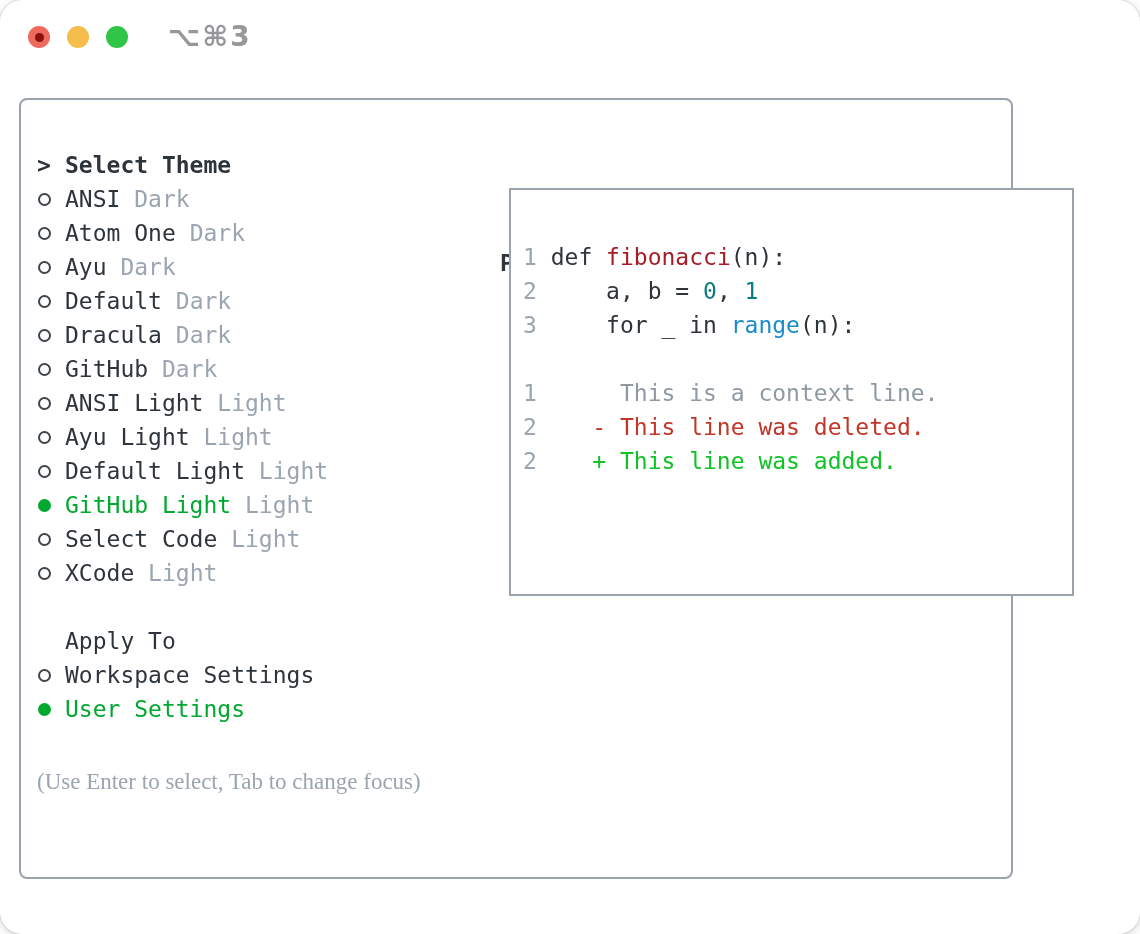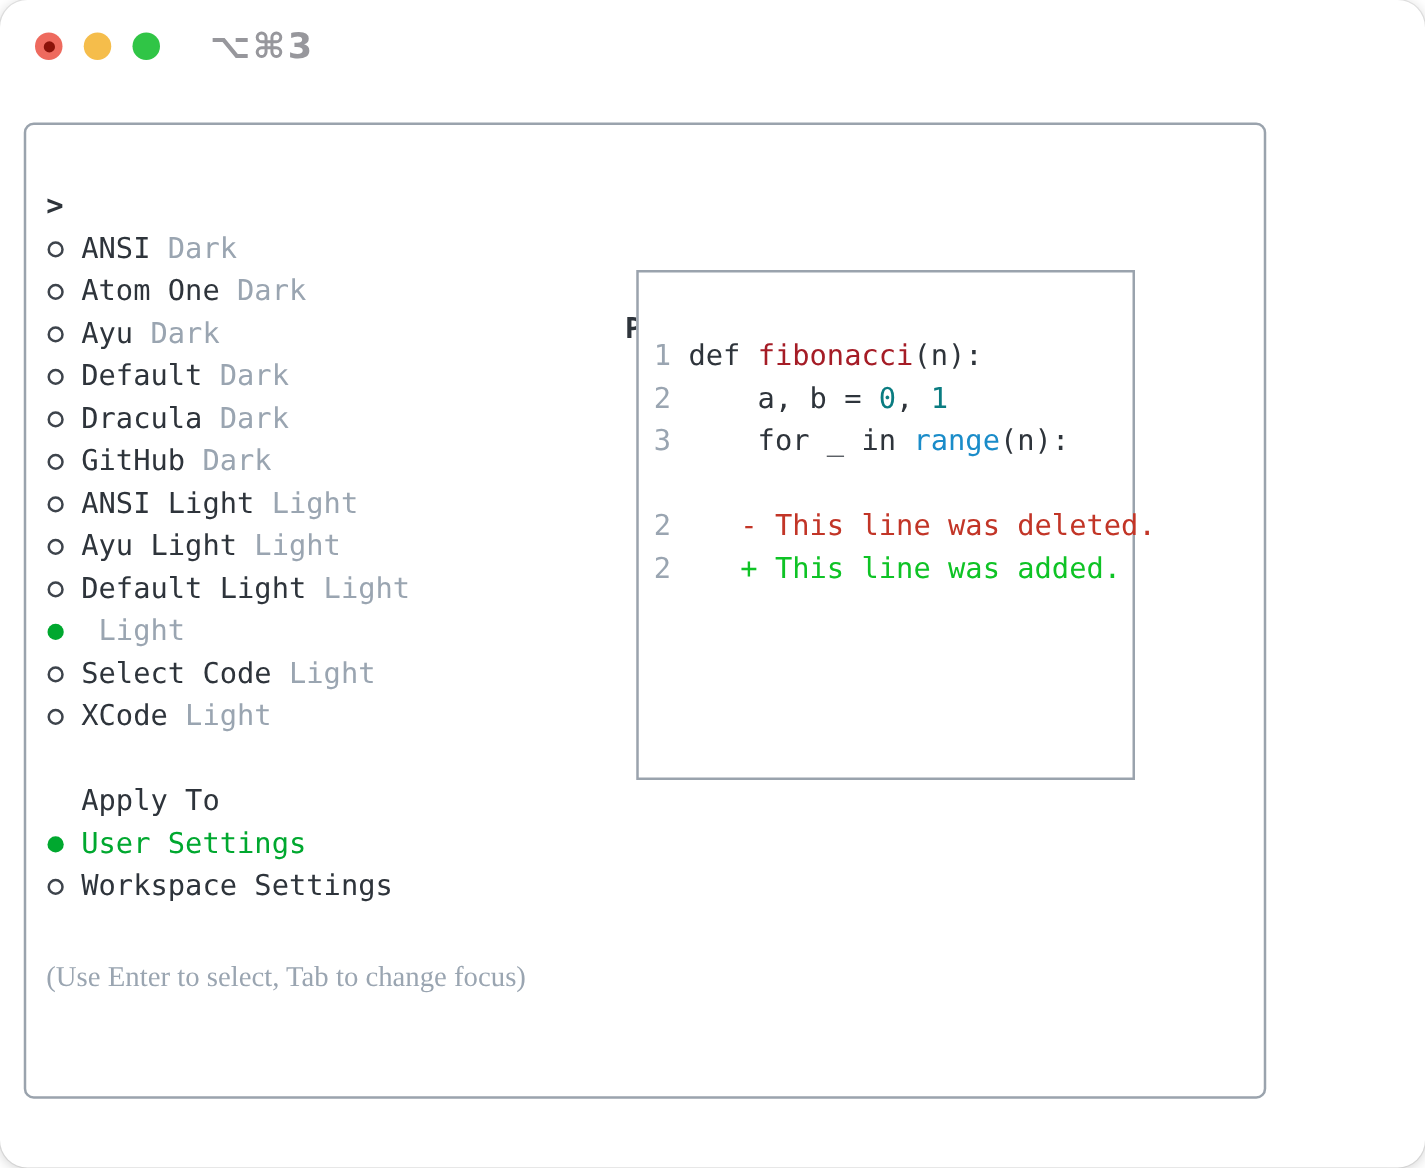--- a/index.html
+++ b/index.html
@@ -47,21 +47,21 @@
   .hint{
     margin-top:0;width:440px;line-height:43px;color:var(--muted);
     white-space:normal;word-wrap:break-word;font-family:Liberation Serif, serif;
   }
   
   .preview-label{
     position:absolute;left:479px;top:146px;height:34px;display:flex;align-items:center;
     font-size:23px;font-weight:bold;color:var(--text);
   }
   .preview-box{
-    position:absolute;left:488px;top:116px;width:399px;height:408px;
+    position:absolute;left:488px;top:88px;width:565px;height:408px;
     border:2px solid var(--border);box-sizing:border-box;background:#ffffff;
   }
   .code{padding:50px 0 0 12px;font-size:23px;}
   .line{height:34px;line-height:34px;white-space:pre;}
   .seg-ln{color:var(--muted);}
   .seg-code{color:var(--text);}
   .seg-func{color:var(--func);}
   .seg-num{color:var(--number);}
   .seg-builtin{color:var(--builtin);}
   .seg-context{color:var(--context);}
@@ -82,55 +82,57 @@
       <span class="light" id="tl-zoom" style="background: rgb(48, 197, 70);"></span>
     </div>
     <div class="win-title">⌥⌘3</div>
   </div>
 
   <div class="main-box">
 
     <div class="left-col">
       <div class="row">
         <span class="marker"><span class="chev">&gt;</span></span>
+        <span class="label bold">Select Theme</span>
       </div>
       <div id="theme-rows">
           <div class="row"><span class="marker"><span class="dot"></span></span><span class="label">ANSI</span><span class="variant"> Dark</span></div>
           <div class="row"><span class="marker"><span class="dot"></span></span><span class="label">Atom One</span><span class="variant"> Dark</span></div>
           <div class="row"><span class="marker"><span class="dot"></span></span><span class="label">Ayu</span><span class="variant"> Dark</span></div>
           <div class="row"><span class="marker"><span class="dot"></span></span><span class="label">Default</span><span class="variant"> Dark</span></div>
           <div class="row"><span class="marker"><span class="dot"></span></span><span class="label">Dracula</span><span class="variant"> Dark</span></div>
           <div class="row"><span class="marker"><span class="dot"></span></span><span class="label">GitHub</span><span class="variant"> Dark</span></div>
           <div class="row"><span class="marker"><span class="dot"></span></span><span class="label">ANSI Light</span><span class="variant"> Light</span></div>
           <div class="row"><span class="marker"><span class="dot"></span></span><span class="label">Ayu Light</span><span class="variant"> Light</span></div>
           <div class="row"><span class="marker"><span class="dot"></span></span><span class="label">Default Light</span><span class="variant"> Light</span></div>
-          <div class="row"><span class="marker"><span class="dot on"></span></span><span class="variant"> Light</span></div>
+          <div class="row"><span class="marker"><span class="dot on"></span></span><span class="label green">GitHub Light</span><span class="variant"> Light</span></div>
           <div class="row"><span class="marker"><span class="dot"></span></span><span class="label">Select Code</span><span class="variant"> Light</span></div>
           <div class="row"><span class="marker"><span class="dot"></span></span><span class="label">XCode</span><span class="variant"> Light</span></div>
         </div>
       <div class="row spacer"></div>
       <div class="row">
         <span class="marker"></span>
         <span class="label">Apply To</span>
       </div>
       <div id="apply-rows">
+          <div class="row"><span class="marker"><span class="dot"></span></span><span class="label">Workspace Settings</span></div>
           <div class="row"><span class="marker"><span class="dot on"></span></span><span class="label green">User Settings</span></div>
-          <div class="row"><span class="marker"><span class="dot"></span></span><span class="label">Workspace Settings</span></div>
         </div>
       <div class="row spacer"></div>
       <div class="hint">(Use Enter to select, Tab to change focus)</div>
     </div>
 
     <div class="preview-label">Preview</div>
 
     <div class="preview-box">
       <div class="code" id="preview-code">
           <div class="line"><span class="seg-ln">1</span><span class="seg-code"> def </span><span class="seg-func">fibonacci</span><span class="seg-code">(n):</span></div>
           <div class="line"><span class="seg-ln">2</span><span class="seg-code">     a, b = </span><span class="seg-num">0</span><span class="seg-code">, </span><span class="seg-num">1</span></div>
           <div class="line"><span class="seg-ln">3</span><span class="seg-code">     for _ in </span><span class="seg-builtin">range</span><span class="seg-code">(n):</span></div>
           <div class="line">&nbsp;</div>
+          <div class="line"><span class="seg-ln">1</span><span class="seg-context">      This is a context line.</span></div>
           <div class="line"><span class="seg-ln">2</span><span class="seg-code">    </span><span class="seg-deleted">- This line was deleted.</span></div>
           <div class="line"><span class="seg-ln">2</span><span class="seg-code">    </span><span class="seg-added">+ This line was added.</span></div>
         </div>
     </div>
 
   </div>
 </div>
 
 </body></html>

